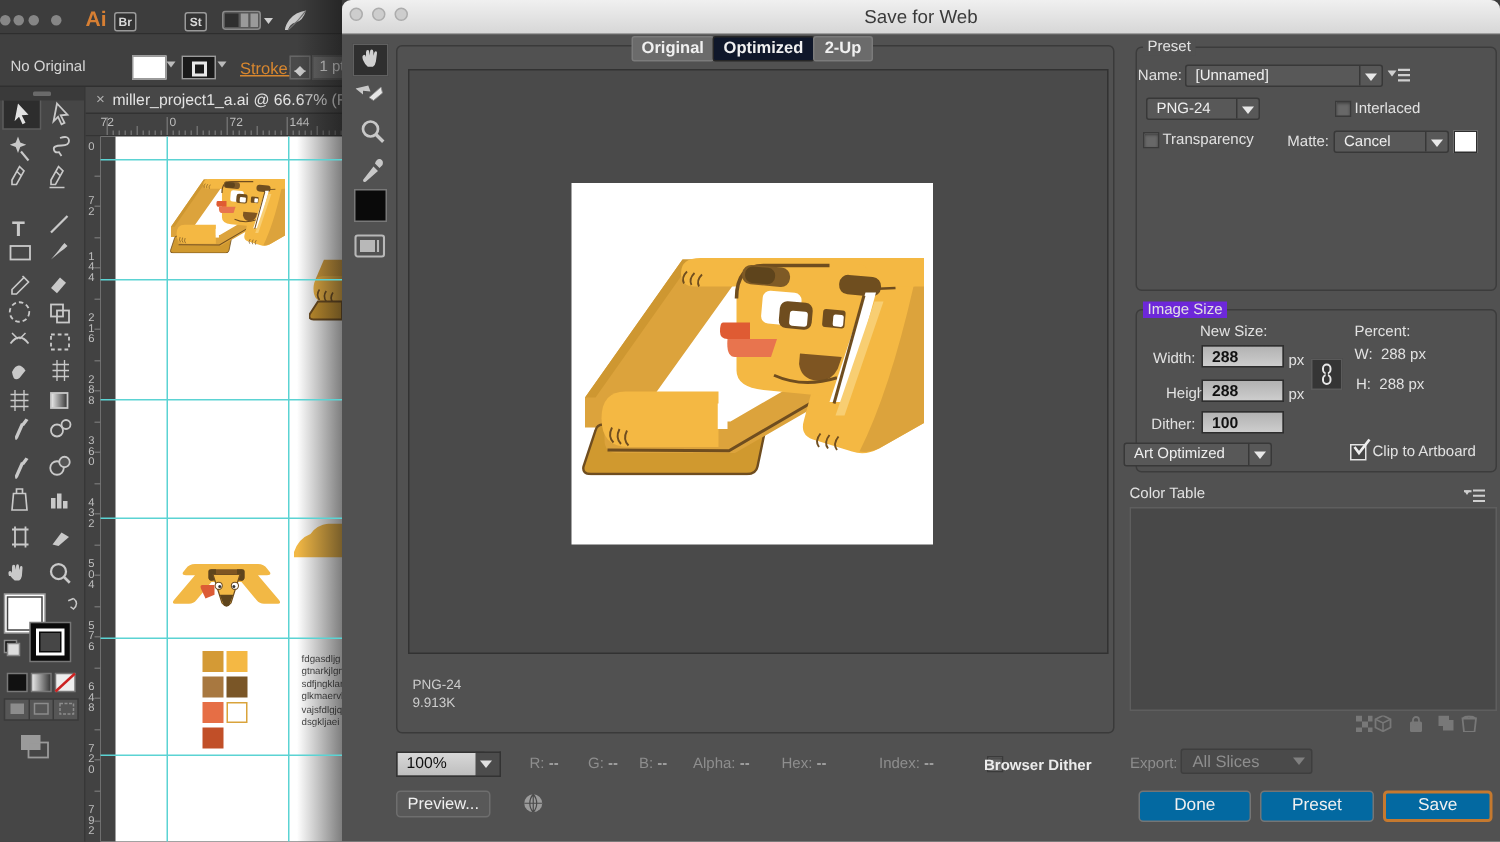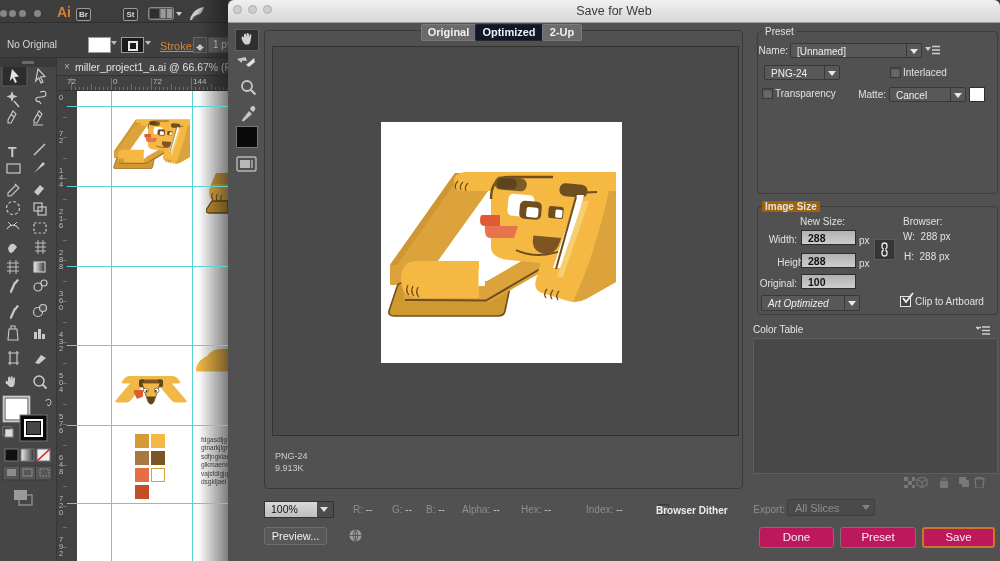--- a/index.html
+++ b/index.html
@@ -50,21 +50,21 @@
   .dd .lbl{position:absolute;left:6px;top:50%;transform:translateY(-50%);white-space:nowrap;}
   .dd .arr{position:absolute;right:0;top:0;bottom:0;width:14px;border-left:1px solid #383838;}
   .dd .arr:after{content:"";position:absolute;left:3px;top:50%;margin-top:-2px;border:4px solid transparent;border-top:5px solid #E8E8E8;}
   .inp{position:absolute;background:linear-gradient(#B2B2B2,#CDCDCD);border:1px solid #2E2E2E;
       color:#111;font-size:10.5px;font-weight:bold;}
   .inp span{position:absolute;left:6px;top:50%;transform:translateY(-50%);}
   .cb{position:absolute;width:9px;height:9px;background:#686868;border:1px solid #3A3A3A;box-shadow:inset 0 1px 2px rgba(0,0,0,0.4);}
   .lab{position:absolute;font-size:10px;color:#E2E2E2;white-space:nowrap;}
   .labg{position:absolute;font-size:10px;color:#8E8E8E;white-space:nowrap;}
   .fs{position:absolute;border:1px solid #3C3C3C;border-radius:4px;}
-  .btn{position:absolute;top:527px;height:19px;background:#be185d;border:1px solid #757575;border-radius:3px;
+  .btn{position:absolute;top:527px;height:19px;background:#0369a1;border:1px solid #757575;border-radius:3px;
      color:#F0F0F0;font-size:11.5px;text-align:center;line-height:19px;}
 </style>
 </head>
 <body>
 <div id="app">
   <div id="titlebar">
     <div class="tl" style="left:0px"></div>
       <div class="tl" style="left:9px"></div>
     <div class="tl" style="left:19px"></div>
       <div class="tl" style="left:34px"></div>
@@ -368,48 +368,48 @@
   <div class="lab" style="left:675px;top:67px;">Interlaced</div>
   <div class="cb" style="left:534px;top:88px;"></div>
   <div class="lab" style="left:547px;top:88px;">Transparency</div>
   <div class="lab" style="right:114px;top:89px;">Matte:</div>
   <div class="dd" style="left:661px;top:87px;width:75px;height:13px;">
       <span class="lbl">Cancel</span>
       <span class="arr"></span>
     </div>
   <div class="abs" style="left:741px;top:87px;width:14px;height:13px;background:#fff;border:1px solid #2e2e2e;"></div>
 
-  <div class="lab" style="left:534px;top:201px;background:#a16207;padding:0 3px;z-index:2;font-weight:bold;">Image Size</div>
+  <div class="lab" style="left:534px;top:201px;background:#6d28d9;padding:0 3px;z-index:2;">Image Size</div>
   <div class="fs" style="left:529px;top:206px;width:239px;height:107px;"></div>
   <div class="lab" style="left:572px;top:216px;">New Size:</div>
-  <div class="lab" style="left:675px;top:216px;">Browser:</div>
+  <div class="lab" style="left:675px;top:216px;">Percent:</div>
   <div class="lab" style="right:203px;top:234px;">Width:</div>
   <div class="inp" style="left:573px;top:230px;width:53px;height:13px;">
       <span>288</span>
     </div>
   <div class="lab" style="left:631px;top:235px;">px</div>
   <div class="lab" style="left:675px;top:231px;">W:&nbsp; 288 px</div>
   <div class="abs" style="left:646px;top:239px;width:19px;height:19px;background:#353535;border:1px solid #5a5a5a;">
     <svg width="19" height="19" viewBox="0 0 19 19">
       <rect x="7" y="3" width="5" height="6" rx="2.5" fill="none" stroke="#E8E8E8" stroke-width="1.3"></rect>
       <rect x="7" y="10" width="5" height="6" rx="2.5" fill="none" stroke="#E8E8E8" stroke-width="1.3"></rect>
       <path d="M9.5,7 v5" stroke="#353535" stroke-width="1.5"></path>
     </svg>
   </div>
   <div class="lab" style="right:191px;top:257px;">Height:</div>
   <div class="inp" style="left:573px;top:253px;width:53px;height:13px;">
       <span>288</span>
     </div>
   <div class="lab" style="left:631px;top:258px;">px</div>
   <div class="lab" style="left:676px;top:251px;">H:&nbsp; 288 px</div>
-  <div class="lab" style="right:203px;top:278px;">Original:</div>
+  <div class="lab" style="right:203px;top:278px;">Dither:</div>
   <div class="inp" style="left:573px;top:274px;width:53px;height:13px;">
       <span>100</span>
     </div>
-  <div class="dd" style="left:533px;top:295px;width:97px;height:14px;font-style:italic;">
+  <div class="dd" style="left:521px;top:295px;width:97px;height:14px;">
       <span class="lbl">Art Optimized</span>
       <span class="arr"></span>
     </div>
   <div class="abs" style="left:672px;top:296px;width:9px;height:9px;border:1.5px solid #E4E4E4;background:#444;"></div>
   <svg class="abs" style="left:673px;top:292px" width="13" height="13" viewBox="0 0 13 13">
     <path d="M2,6 l3,4 L12,1" stroke="#EDEDED" stroke-width="1.8" fill="none"></path>
   </svg>
   <div class="lab" style="left:687px;top:296px;">Clip to Artboard</div>
 
   <div class="lab" style="left:525px;top:324px;">Color Table</div>

